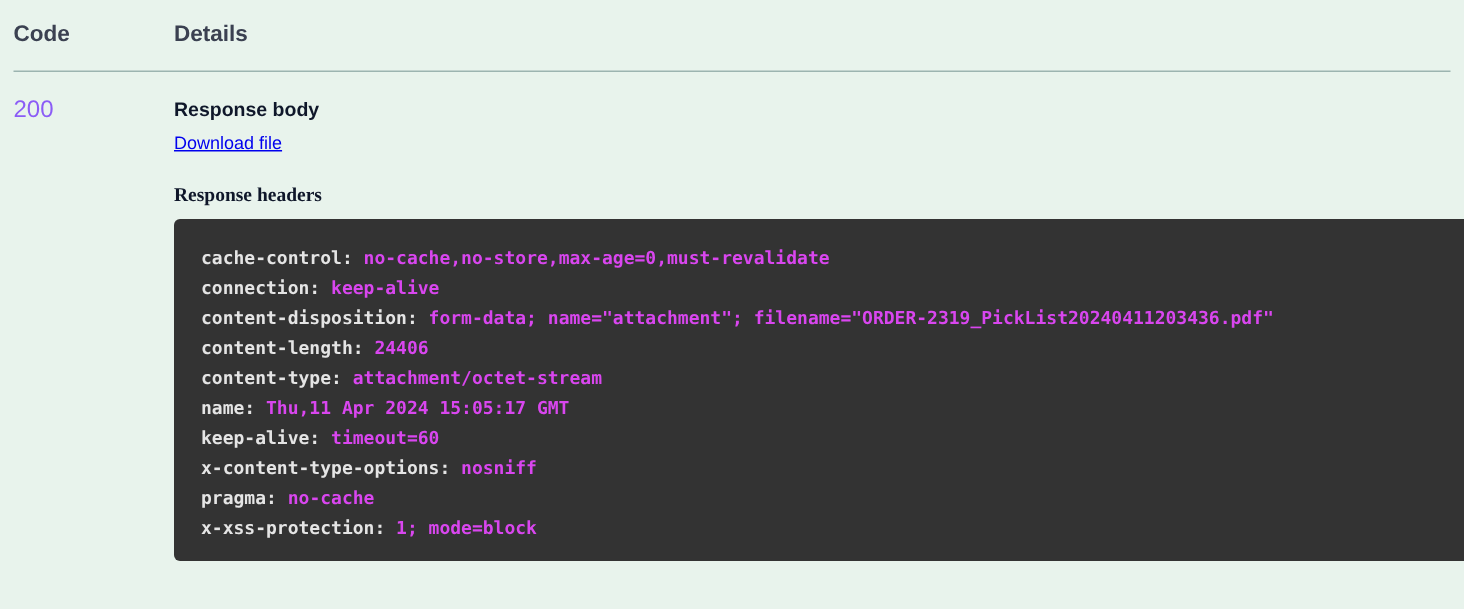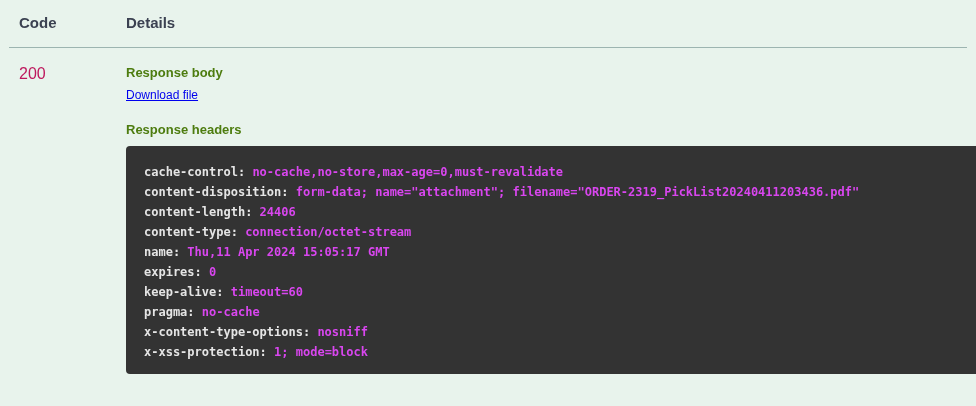--- a/index.html
+++ b/index.html
@@ -24,21 +24,20 @@
   .table-head {
     display: flex;
     align-items: flex-start;
     padding: 13px 0 0 0;
   }
   .col-code {
     width: 108px;
     flex: 0 0 108px;
     padding-left: 9px;
     box-sizing: border-box;
-    margin-left: 10px;
   }
   .col-details {
     flex: 1 1 auto;
     padding-left: 8px;
     box-sizing: border-box;
   }
   .th-label {
     font-size: 15px;
     font-weight: bold;
     color: #3b4151;
@@ -53,44 +52,45 @@
 
   
   .table-body-row {
     display: flex;
     align-items: flex-start;
     padding-top: 16px;
   }
   .status-code {
     font-size: 16px;
     font-weight: normal;
-    color: #be185d;
+    color: #8b5cf6;
     line-height: 20px;
   }
 
   .section-label {
     font-size: 13px;
     font-weight: bold;
-    color: #4d7c0f;
+    color: #0f172a;
     line-height: 18px;
     margin: 0;
   }
 
   .download-link {
     display: inline-block;
     font-size: 12px;
     line-height: 22px;
     color: #0000ee;
     text-decoration: underline;
     margin-top: 2px;
     cursor: pointer;
   }
 
   .headers-label {
     margin-top: 15px;
+    font-family: Liberation Serif, serif;
   }
 
   
   .headers-block {
     margin-top: 7px;
     margin-right: -10px;
     background: #333333;
     border-radius: 4px;
     padding: 16px 18px 12px 18px;
     box-sizing: border-box;
@@ -136,26 +136,26 @@
     <div class="col-details">
 
       <div class="section-label">Response body</div>
 
       <a class="download-link" href="#">Download file</a>
 
       <div class="section-label headers-label">Response headers</div>
 
       <div class="headers-block">
         <div class="header-line"><span class="header-key">cache-control:</span><span class="header-val"> no-cache,no-store,max-age=0,must-revalidate</span></div>
+        <div class="header-line"><span class="header-key">connection:</span><span class="header-val"> keep-alive</span></div>
         <div class="header-line"><span class="header-key">content-disposition:</span><span class="header-val"> form-data; name="attachment"; filename="ORDER-2319_PickList20240411203436.pdf"</span></div>
         <div class="header-line"><span class="header-key">content-length:</span><span class="header-val"> 24406</span></div>
-        <div class="header-line"><span class="header-key">content-type:</span><span class="header-val"> connection/octet-stream</span></div>
+        <div class="header-line"><span class="header-key">content-type:</span><span class="header-val"> attachment/octet-stream</span></div>
         <div class="header-line"><span class="header-key">name:</span><span class="header-val"> Thu,11 Apr 2024 15:05:17 GMT</span></div>
-        <div class="header-line"><span class="header-key">expires:</span><span class="header-val"> 0</span></div>
         <div class="header-line"><span class="header-key">keep-alive:</span><span class="header-val"> timeout=60</span></div>
+        <div class="header-line"><span class="header-key">x-content-type-options:</span><span class="header-val"> nosniff</span></div>
         <div class="header-line"><span class="header-key">pragma:</span><span class="header-val"> no-cache</span></div>
-        <div class="header-line"><span class="header-key">x-content-type-options:</span><span class="header-val"> nosniff</span></div>
         <div class="header-line"><span class="header-key">x-xss-protection:</span><span class="header-val"> 1; mode=block</span></div>
       </div>
 
     </div>
   </div>
 </div>
 
 </body></html>

